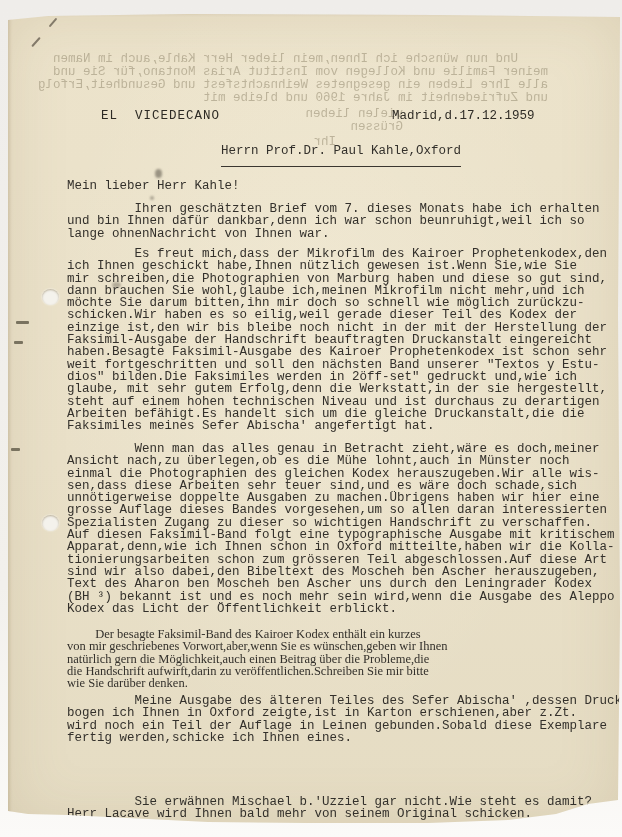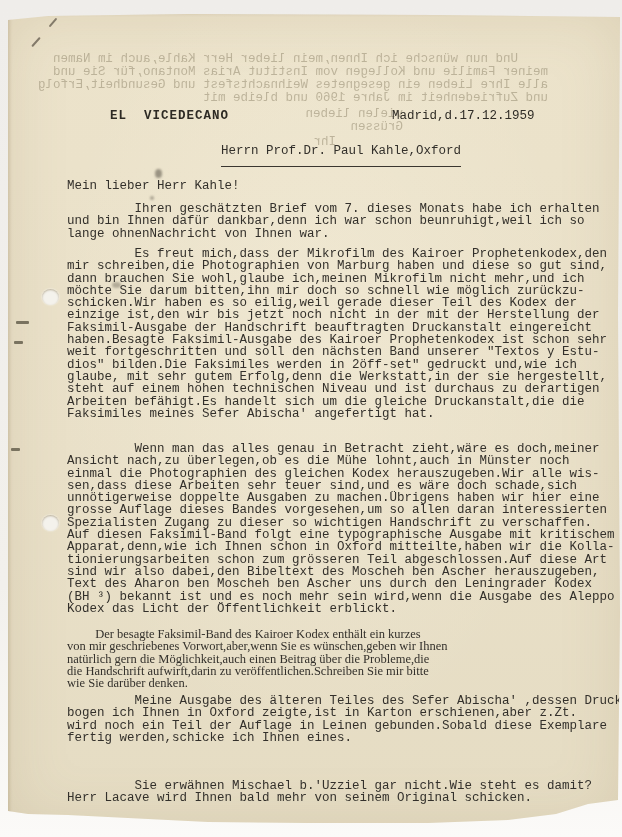--- a/index.html
+++ b/index.html
@@ -28,34 +28,34 @@
   .bleed{
     position:absolute;transform:scaleX(-1);
     color:#968c72;opacity:0.55;filter:blur(0.4px);
     font-size:12.5px;line-height:13.1px;
   }
   .bleed-block{left:28px;top:39px;width:512px;}
   .bleed-regards{left:245px;top:94px;width:150px;}
   .bleed-signature{left:288px;top:122px;width:40px;}
   
   .sender{
-    position:absolute;left:102px;top:96px;
-    font-weight:bold;letter-spacing:1px;color:#2d2a24;white-space:pre;
+    position:absolute;left:93px;top:96px;
+    font-weight:normal;letter-spacing:1px;color:#2d2a24;white-space:pre;
   }
   .dateline{position:absolute;left:384px;top:96px;color:#2f2c26;}
   
   .recipient{
     position:absolute;left:179px;top:131px;
     border-bottom:1.4px solid #3a362f;padding-bottom:9px;white-space:pre;margin-left:34px;
   }
   .salutation{position:absolute;left:59px;top:166px;white-space:pre;text-align:center;}
   .lettertext{position:absolute;left:59px;top:0;right:0;bottom:0;}
   .para{position:absolute;left:0;right:0;}
   .p1{top:189px;} .p2{top:234px;} .p3{top:429px;font-family:Liberation Mono, monospace;} .p4{top:614px;font-family:Liberation Serif, serif;}
-  .p5{top:681px;} .p6{top:766px;} .p7{top:818px;}
+  .p5{top:681px;} .p6{top:782px;} .p7{top:818px;}
   
   .hole{
     position:absolute;width:17px;height:16px;border-radius:50%;
     background:#f4f2ec;
     box-shadow:inset 0 1px 2px rgba(120,100,60,0.45), 0 0 2px rgba(255,255,255,0.8);
   }
   .hole1{left:34px;top:275px;}
   .hole2{left:34px;top:501px;}
   
   .stitch{position:absolute;background:#55503f;opacity:0.75;border-radius:1px;}
@@ -94,25 +94,26 @@
   <div class="salutation">Mein lieber Herr Kahle!</div>
 
   <div class="lettertext">
     <div class="para p1">
         <div class="line">         Ihren geschätzten Brief vom 7. dieses Monats habe ich erhalten</div>
         <div class="line">und bin Ihnen dafür dankbar,denn ich war schon beunruhigt,weil ich so</div>
         <div class="line">lange ohnenNachricht von Ihnen war.</div>
       </div>
     <div class="para p2">
         <div class="line">         Es freut mich,dass der Mikrofilm des Kairoer Prophetenkodex,den</div>
+        <div class="line">ich Ihnen geschickt habe,Ihnen nützlich gewesen ist.Wenn Sie,wie Sie</div>
         <div class="line">mir schreiben,die Photographien von Marburg haben und diese so gut sind,</div>
         <div class="line">dann brauchen Sie wohl,glaube ich,meinen Mikrofilm nicht mehr,und ich</div>
         <div class="line">möchte Sie darum bitten,ihn mir doch so schnell wie möglich zurückzu-</div>
         <div class="line">schicken.Wir haben es so eilig,weil gerade dieser Teil des Kodex der</div>
-        <div class="line">einzige ist,den wir bis jetzt noch nicht in der mit der Herstellung der</div>
+        <div class="line">einzige ist,den wir bis bleibe noch nicht in der mit der Herstellung der</div>
         <div class="line">Faksimil-Ausgabe der Handschrift beauftragten Druckanstalt eingereicht</div>
         <div class="line">haben.Besagte Faksimil-Ausgabe des Kairoer Prophetenkodex ist schon sehr</div>
         <div class="line">weit fortgeschritten und soll den nächsten Band unserer "Textos y Estu-</div>
         <div class="line">dios" bilden.Die Faksimiles werden in 2öff-set" gedruckt und,wie ich</div>
         <div class="line">glaube, mit sehr gutem Erfolg,denn die Werkstatt,in der sie hergestellt,</div>
         <div class="line">steht auf einem hohen technischen Niveau und ist durchaus zu derartigen</div>
         <div class="line">Arbeiten befähigt.Es handelt sich um die gleiche Druckanstalt,die die</div>
         <div class="line">Faksimiles meines Sefer Abischa' angefertigt hat.</div>
       </div>
     <div class="para p3">

